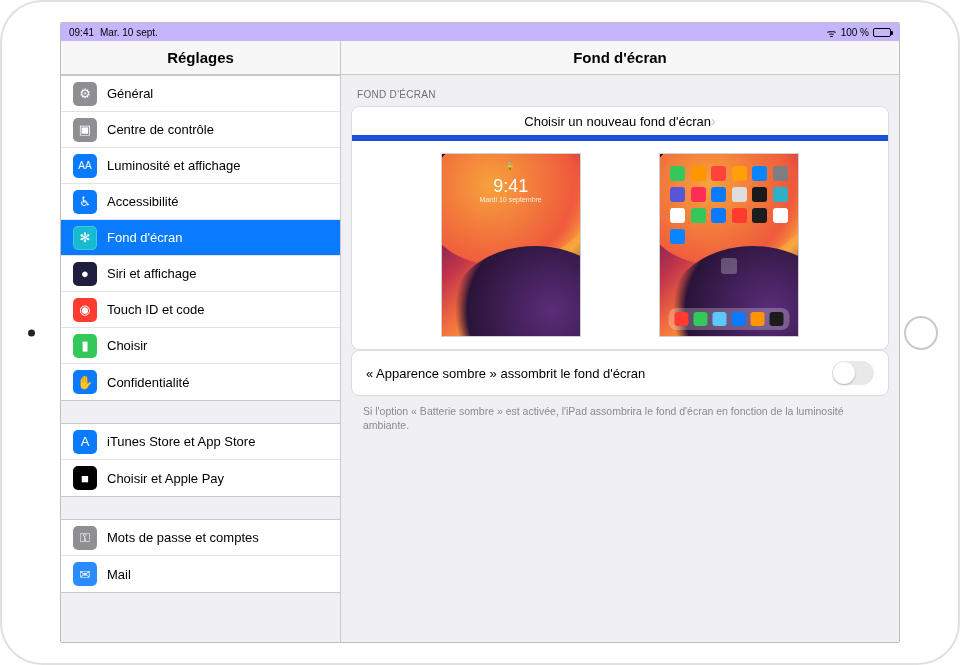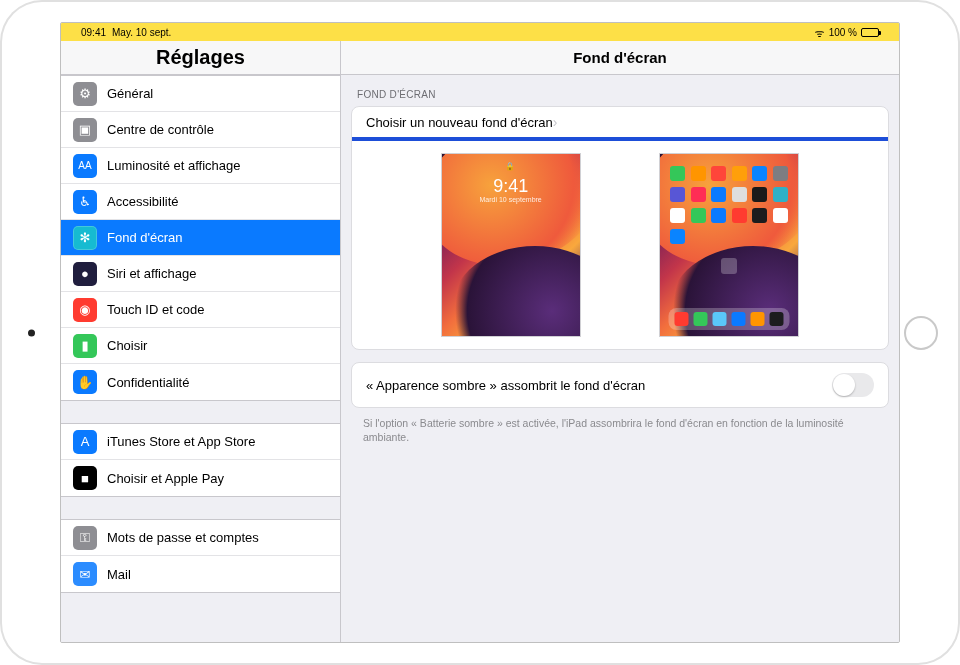--- a/index.html
+++ b/index.html
@@ -16,21 +16,21 @@
   .camera-dot {
     position: absolute; left: 28px; top: 50%; transform: translateY(-50%);
     width: 7px; height: 7px; background: #222; border-radius: 50%;
   }
   .screen {
     width: 100%; height: 100%; border: 1px solid #bfbfbf; border-radius: 2px;
     background: #efeff4; display: flex; flex-direction: column; overflow: hidden;
   }
   .status-bar {
     height: 18px; display: flex; justify-content: space-between; align-items: center;
-    padding: 0 20px; font-size: 10px; color: #000; background: #fde047;
+    padding: 0 8px; font-size: 10px; color: #000; background: #c4b5fd;
   }
   .status-left { display: flex; gap: 6px; }
   .status-right { display: flex; gap: 4px; align-items: center; }
   .battery-icon {
     width: 18px; height: 9px; border: 1px solid #000; border-radius: 2px; position: relative;
   }
   .battery-icon::after {
     content: ""; position: absolute; right: -3px; top: 2px; width: 2px; height: 4px; background: #000; border-radius: 0 1px 1px 0;
   }
   .battery-fill { background: #000; width: 100%; height: 100%; }
@@ -38,21 +38,21 @@
 
   .split {
     flex: 1; display: flex; min-height: 0;
   }
   .sidebar {
     width: 280px; background: #efeff4; border-right: 1px solid #c8c7cc;
     display: flex; flex-direction: column;
   }
   .sidebar-title {
     height: 34px; display: flex; align-items: center; justify-content: center;
-    font-size: 20px; font-weight: 600; color: #000; border-bottom: 1px solid #c8c7cc;
+    font-size: 15px; font-weight: 600; color: #000; border-bottom: 1px solid #c8c7cc;
     background: #f7f7f8;
   }
   .list-group { background: #fff; border-top: 1px solid #c8c7cc; border-bottom: 1px solid #c8c7cc; }
   .gap { height: 22px; }
   .row {
     display: flex; align-items: center; height: 36px; padding: 0 12px;
     border-bottom: 1px solid #e3e3e6; font-size: 13px; color: #000;
     cursor: pointer;
   }
   .row:last-child { border-bottom: none; }
@@ -72,22 +72,22 @@
     font-size: 15px; font-weight: 600; color: #000; border-bottom: 1px solid #c8c7cc;
     background: #f7f7f8;
   }
   .section-label {
     font-size: 10px; color: #6d6d72; padding: 14px 16px 6px; text-transform: uppercase; letter-spacing: 0.3px;
   }
   .card {
     background: #fff; margin: 0 10px; border: 1px solid #dcdce0; border-radius: 8px; overflow: hidden;
   }
   .choose-row {
-    height: 34px; display: flex; align-items: center; justify-content: flex-start;
-    padding: 0 14px; font-size: 13px; border-bottom: 4px solid #1d4ed8; cursor: pointer;
+    height: 34px; display: flex; align-items: center; justify-content: center;
+    padding: 0 14px; font-size: 13px; border-bottom: 6px solid #1d4ed8; cursor: pointer;
   }
   .chevron { color: #c7c7cc; font-size: 14px; }
   .previews {
     display: flex; justify-content: space-evenly; padding: 12px 10px;
   }
   .preview {
     width: 140px; height: 184px; border: 1px solid #d0d0d4; position: relative; overflow: hidden;
     background: linear-gradient(135deg, #2b1030 0%, #6a1d5a 20%, #c2354a 40%, #f26d3d 55%, #f9a83d 70%, #4b2266 88%, #1a0d28 100%);
   }
   .preview .blob1 {
@@ -149,21 +149,21 @@
 <body>
 
 <div class="device-frame">
   <div class="camera-dot"></div>
   <div class="home-button"></div>
   <div class="screen">
 
     <div class="status-bar">
       <div class="status-left">
         <span>09:41</span>
-        <span>May. 10 sept.</span>
+        <span>Mar. 10 sept.</span>
       </div>
       <div class="status-right">
         <span class="wifi-icon">ᯤ</span>
         <span>100 %</span>
         <span class="battery-icon"><span class="battery-fill"></span></span>
       </div>
     </div>
 
     <div class="split">
       <div class="sidebar">
@@ -280,21 +280,21 @@
                   <div class="app-icon" style="background: rgb(52, 199, 89);"></div>
                   <div class="app-icon" style="background: rgb(90, 200, 250);"></div>
                   <div class="app-icon" style="background: rgb(10, 122, 255);"></div>
                   <div class="app-icon" style="background: rgb(255, 149, 0);"></div>
                   <div class="app-icon" style="background: rgb(28, 28, 30);"></div>
                 </div>
             </div>
           </div>
         </div>
 
-        <div class="card" style="margin-top:12px;">
+        <div class="card" style="">
           <div class="dim-row">
             <span>« Apparence sombre » assombrit le fond d'écran</span>
             <div class="toggle">
               <div class="toggle-knob"></div>
             </div>
           </div>
         </div>
 
         <div class="footer-text">Si l'option « Batterie sombre » est activée, l'iPad assombrira le fond d'écran en fonction de la luminosité ambiante.</div>
 

